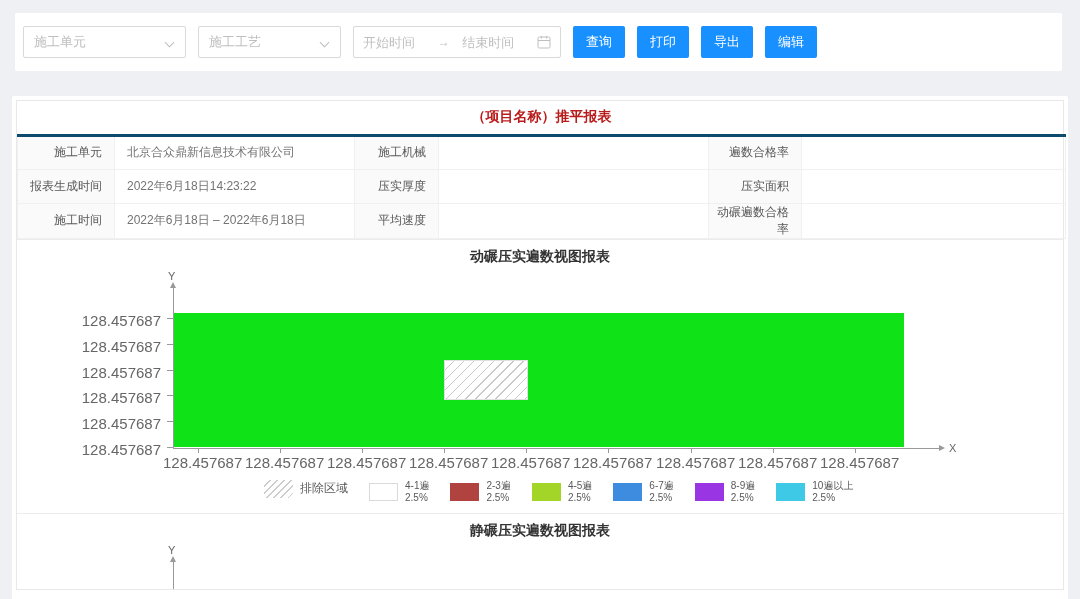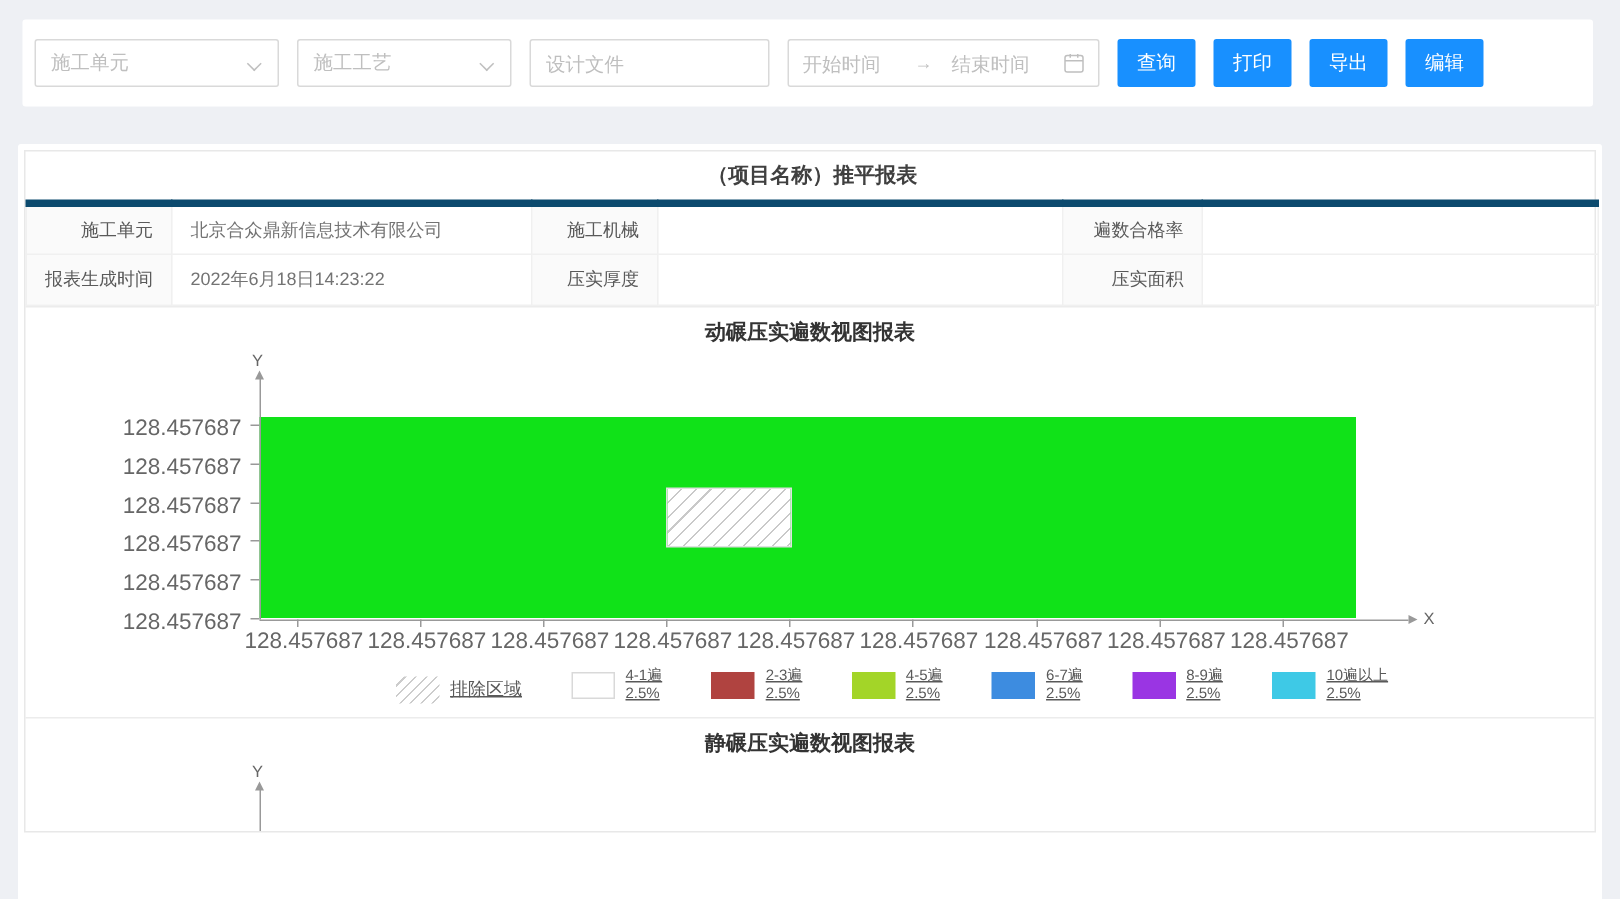--- a/index.html
+++ b/index.html
@@ -29,21 +29,21 @@
          border-radius:2px; font-size:13px; cursor:pointer; font-family:inherit; }
 
   
   .card { position:absolute; left:12px; top:96px; width:1056px; height:620px;
           background:#fff; border-radius:2px; padding:4px; }
   .sheet { width:1048px; border:1px solid #e8e8e8; }
 
   table.report { width:100%; border-collapse:collapse; table-layout:fixed; }
   table.report td { border:1px solid #f0f0f0; height:34px; font-size:12px; }
   tr.title-row td { height:34px; text-align:center; font-size:14px; font-weight:bold;
-                    color:#404040; border:none; border-bottom:5px solid #0c4a6e; }
+                    color:#b91c1c; border:none; border-bottom:3px solid #0c4a6e; }
   td.lbl { background:#fafafa; text-align:right; padding-right:12px; color:#595959; }
   td.val { padding-left:12px; color:#737373; }
 
   
   .chart-sec { position:relative; border-top:1px solid #ececec; overflow:hidden; }
   .sec1 { height:274px; } .sec2 { height:76px; }
   .c-title { text-align:center; padding-top:8px; font-size:14px; font-weight:bold; color:#333; }
 
   .abs { position:absolute; }
   .axis { background:#999; }
@@ -55,21 +55,21 @@
   .xtick-mark { position:absolute; top:208px; width:1px; height:5px; background:#999; }
   .arrow-up { width:0; height:0; border-left:3px solid transparent; border-right:3px solid transparent;
               border-bottom:6px solid #999; }
   .arrow-right { width:0; height:0; border-top:3px solid transparent; border-bottom:3px solid transparent;
                  border-left:6px solid #999; }
   .green-area { background:#10e218; }
   .hatch { background:repeating-linear-gradient(135deg,#fff,#fff 6px,#c9c9c9 6px,#c9c9c9 7px);
            border:1px solid #e0e0e0; }
 
   
-  .legend { position:absolute; top:240px; left:247px; display:flex; align-items:flex-end; gap:33px;text-decoration:underline; }
+  .legend { position:absolute; top:240px; left:247px; display:flex; align-items:flex-start; gap:21px; }
   .lg-item { display:flex; align-items:center; gap:7px; }
   .sw { width:29px; height:18px; flex:0 0 auto; }
   .sw-hatch { background:repeating-linear-gradient(135deg,#fff,#fff 4px,#ccc 4px,#ccc 5px); }
   .sw0 { background:#ffffff; border:1px solid #d9d9d9; }
   .sw1 { background:#b04340; } .sw2 { background:#a3d528; } .sw3 { background:#3d8ce0; }
   .sw4 { background:#9a35e3; } .sw5 { background:#3ec9e6; }
   .lg-txt { font-size:10px; line-height:12px; color:#595959; }
   .lg-single { font-size:12px; color:#595959; }
 </style>
 </head>
@@ -77,21 +77,20 @@
 
 <div class="toolbar">
   <div class="ctrl select sel-unit">
     <span>施工单元</span>
     <span class="chev"></span>
   </div>
   <div class="ctrl select sel-craft">
     <span>施工工艺</span>
     <span class="chev"></span>
   </div>
-  <input class="ctrl txt-input" placeholder="设计文件" style="">
   <div class="ctrl range">
     <input placeholder="开始时间" style="">
     <span class="arrow">→</span>
     <input placeholder="结束时间" style="">
     <svg class="cal" viewBox="0 0 14 14">
       <rect x="1" y="2" width="12" height="11" rx="1.5" fill="none" stroke="#bfbfbf"></rect>
       <line x1="1" y1="5.5" x2="13" y2="5.5" stroke="#bfbfbf"></line>
       <line x1="4.5" y1="1" x2="4.5" y2="3.5" stroke="#bfbfbf"></line>
       <line x1="9.5" y1="1" x2="9.5" y2="3.5" stroke="#bfbfbf"></line>
     </svg>
@@ -127,20 +126,28 @@
         <td class="val"></td>
       </tr>
       <tr>
         <td class="lbl">报表生成时间</td>
         <td class="val">2022年6月18日14:23:22</td>
         <td class="lbl">压实厚度</td>
         <td class="val"></td>
         <td class="lbl">压实面积</td>
         <td class="val"></td>
       </tr>
+      <tr>
+        <td class="lbl">施工时间</td>
+        <td class="val">2022年6月18日 – 2022年6月18日</td>
+        <td class="lbl">平均速度</td>
+        <td class="val"></td>
+        <td class="lbl">动碾遍数合格率</td>
+        <td class="val"></td>
+      </tr>
     </tbody>
       </table>
 
     <div class="chart-sec sec1">
       <div class="c-title">动碾压实遍数视图报表</div>
 
       <div class="abs axis-lab" style="left:151px; top:30px;">Y</div>
       <div class="abs arrow-up" style="left:153px; top:42px;"></div>
       <div class="abs green-area" style="left:156px; top:73px; width:731px; height:134px;"></div>
       <div class="abs hatch" style="left:427px; top:120px; width:84px; height:40px;"></div>

